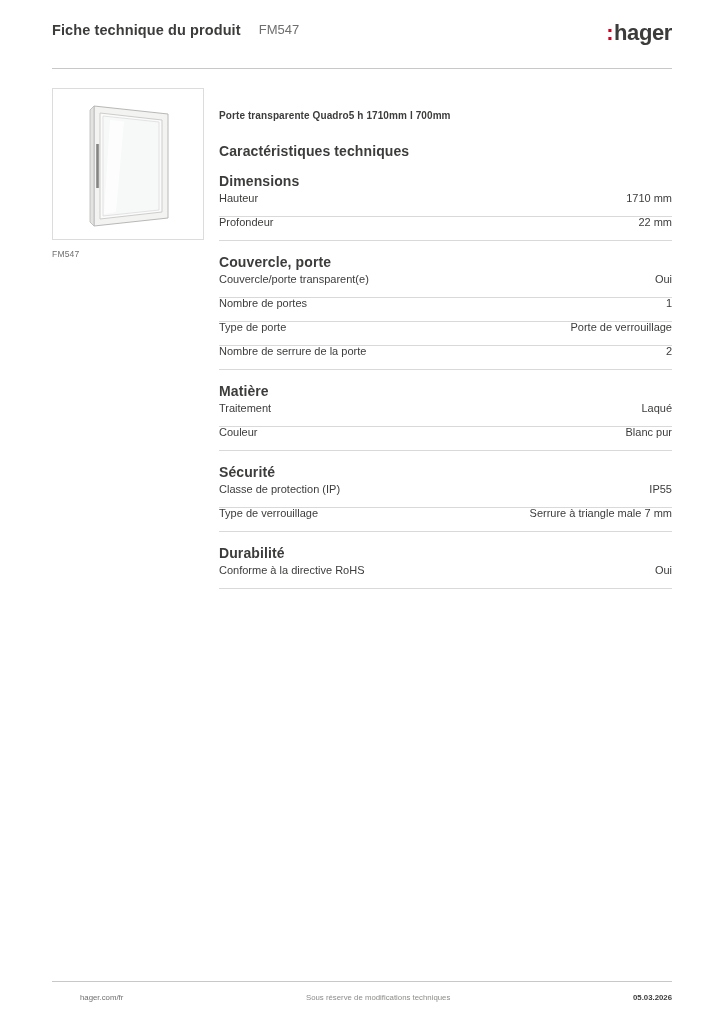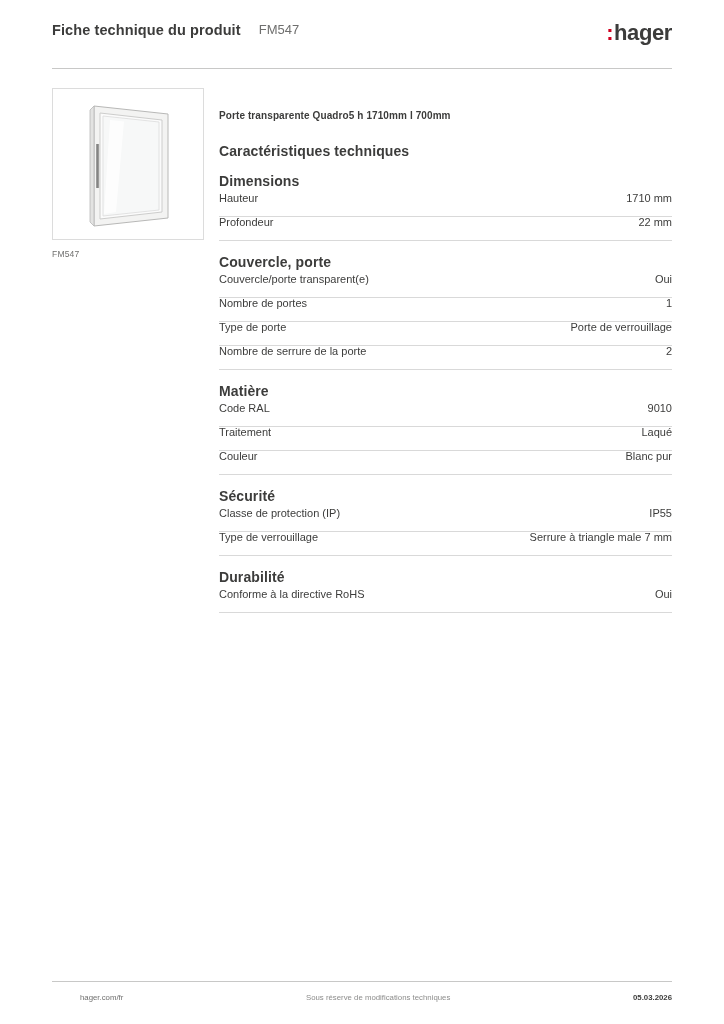--- a/index.html
+++ b/index.html
@@ -276,24 +276,20 @@
           </tr>
         </tbody>
       </table>
     </div>
 
     <div class="group">
       <div class="group-title">Matière</div>
       <table class="spec">
         <tbody>
           <tr>
-            <td class="label">Code RAL</td>
-            <td class="value">9010</td>
-          </tr>
-          <tr>
             <td class="label">Traitement</td>
             <td class="value">Laqué</td>
           </tr>
           <tr>
             <td class="label">Couleur</td>
             <td class="value">Blanc pur</td>
           </tr>
         </tbody>
       </table>
     </div>

